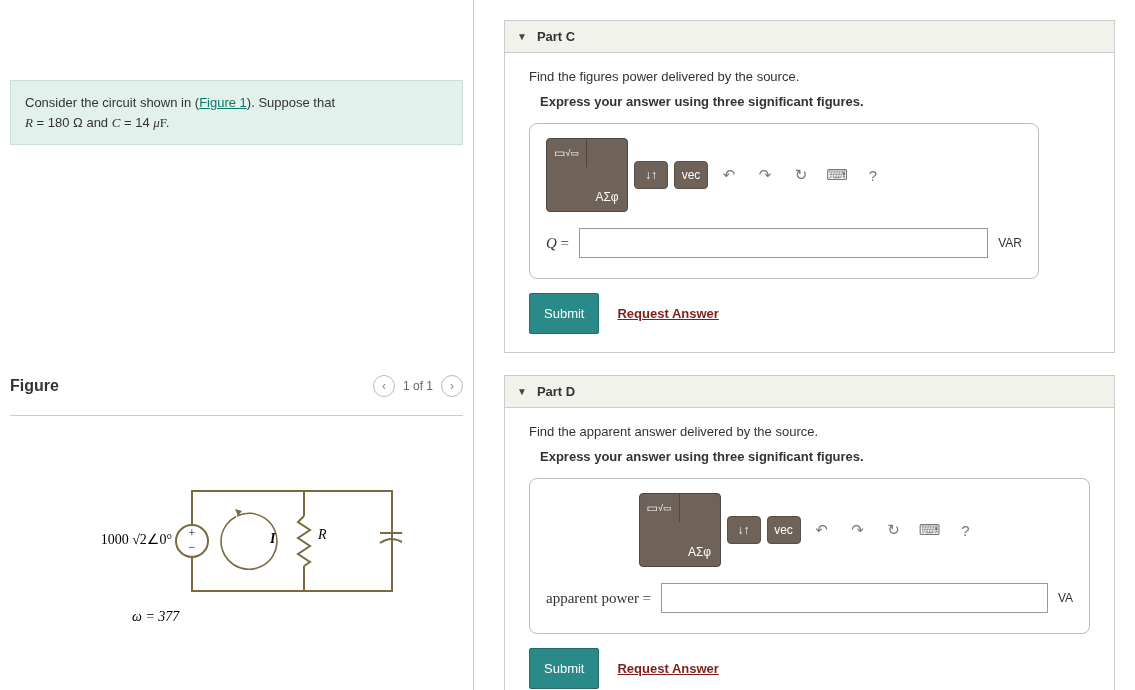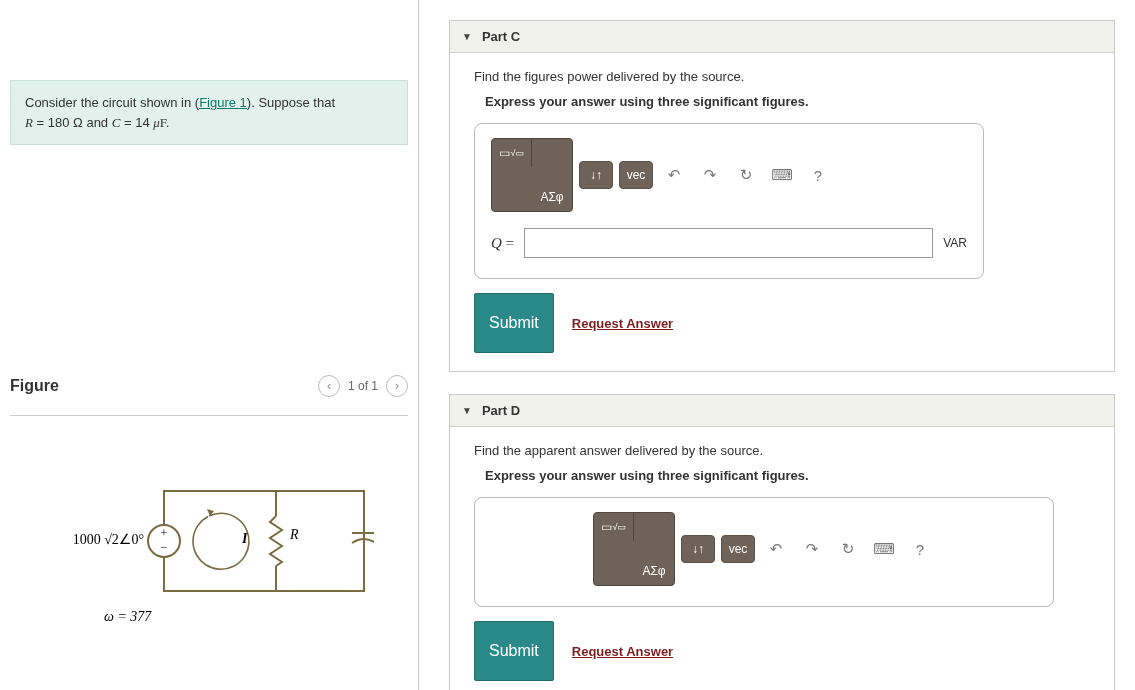--- a/index.html
+++ b/index.html
@@ -7,21 +7,21 @@
     font-family: Arial, Helvetica, sans-serif;
     font-size: 13px;
     color: #333;
     background: #fff;
     width: 1135px;
     height: 690px;
     overflow: hidden;
   }
   .layout { display: flex; height: 100%; }
   .left {
-    width: 419px;
+    width: 474px;
     border-right: 1px solid #ccc;
     padding: 0;
   }
   .right {
     flex: 1;
     padding: 20px 20px 0 30px;
   }
   .problem-box {
     background: #e3f1ec;
     border: 1px solid #c8e0d6;
@@ -87,21 +87,21 @@
   }
   .input-row { display: flex; align-items: center; gap: 10px; }
   .var-label { font-family: 'Times New Roman', serif; font-size: 15px; white-space: nowrap; }
   .answer-input {
     flex: 1; height: 30px; border: 1px solid #999; padding: 4px 6px; font-size: 14px;
   }
   .unit-label { font-family: Liberation Sans, sans-serif; font-size: 12px; }
   .action-row { display: flex; align-items: center; gap: 18px; margin-top: 14px; }
   .submit-btn {
     background: #2a8a8a; color: #fff; border: 1px solid #1f6e6e;
-    padding: 20px 14px; font-size: 16px; cursor: pointer; border-radius: 2px;
+    padding: 12px 14px; font-size: 13px; cursor: pointer; border-radius: 2px;
   }
   .req-link { color: #7f1d1d; text-decoration: underline; font-size: 13px; cursor: pointer; font-weight: bold; }
 </style>
 </head>
 <body>
 
 <div class="layout">
 
   <div class="left">
     <div class="problem-box">
@@ -216,20 +216,25 @@
               <div class="tbtn">ΑΣφ</div>
             </div>
             <div class="tbtn-solo">↓↑</div>
             <div class="tbtn-solo">vec</div>
             <div class="tplain">↶</div>
             <div class="tplain">↷</div>
             <div class="tplain">↻</div>
             <div class="tplain">⌨</div>
             <div class="tplain">?</div>
           </div>
+          <div class="input-row">
+            <span class="var-label" style="font-style:normal;">apparent power = </span>
+            <input class="answer-input" style="">
+            <span class="unit-label">VA</span>
+          </div>
         </div>
         <div class="action-row">
           <button class="submit-btn">Submit</button>
           <a class="req-link">Request Answer</a>
         </div>
       </div>
     </div>
 
     <div class="part" style="margin-bottom:0;">
       <div class="part-header">

